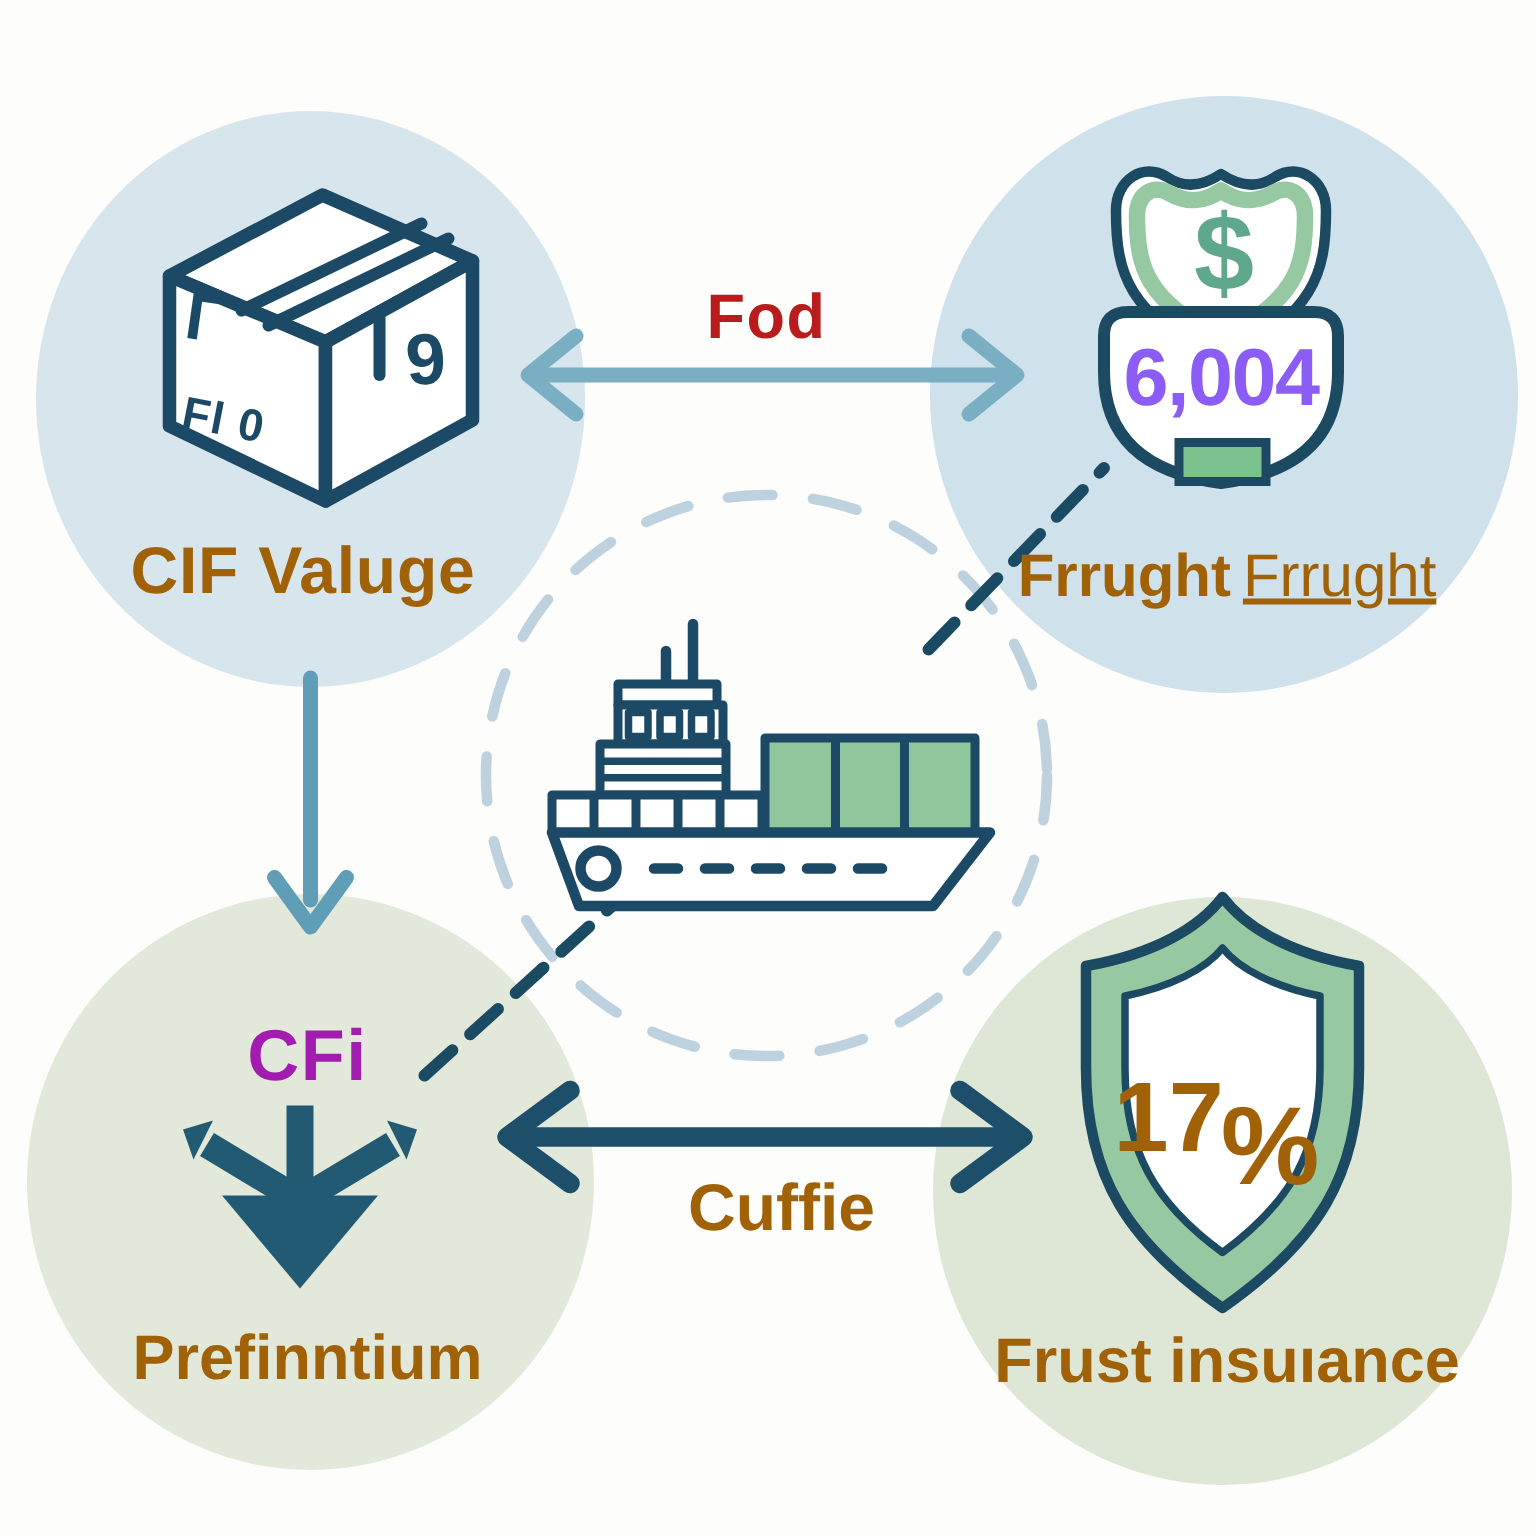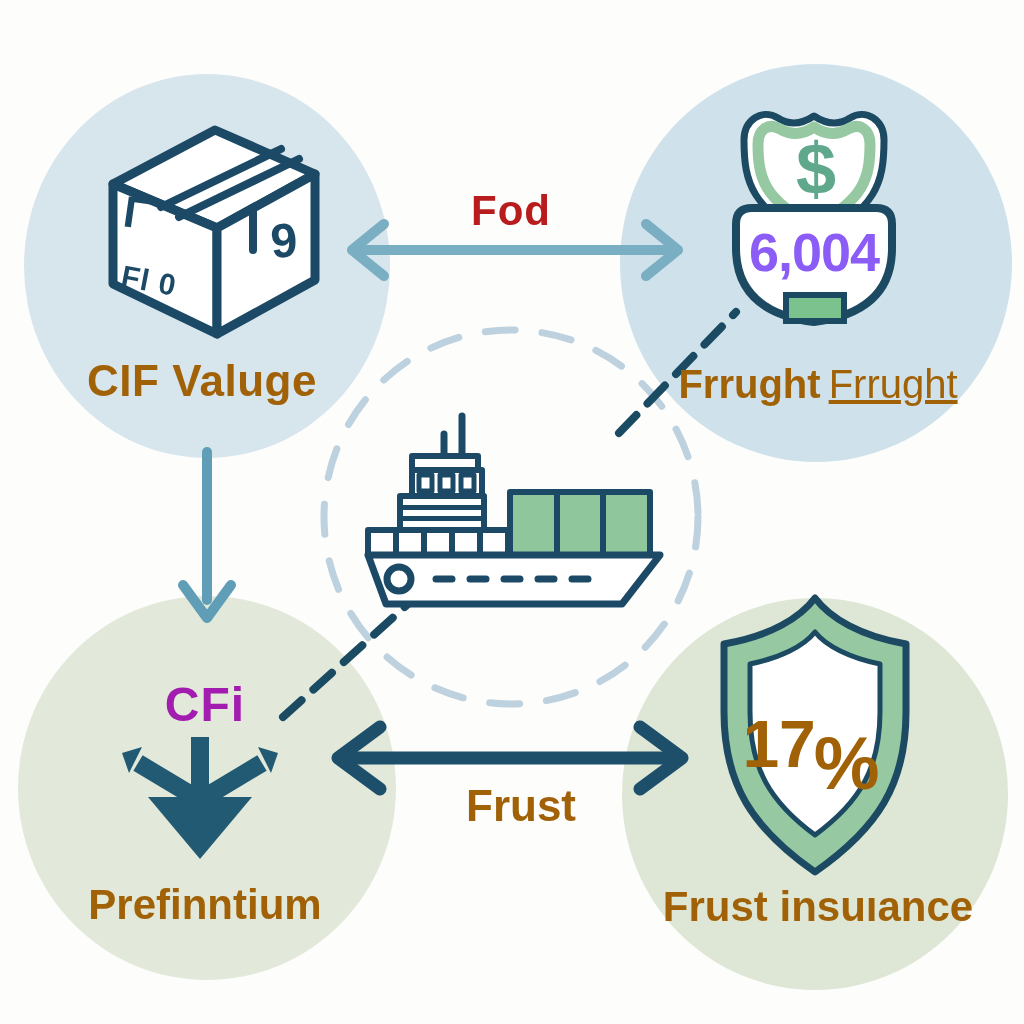--- a/index.html
+++ b/index.html
@@ -135,21 +135,21 @@
 
   <div class="lbl lbl-cif">CIF Valuge</div>
 
   <div class="lbl lbl-vf">
     <span class="w1">Frrught</span><span class="w2">Frrught</span>
   </div>
 
   <div class="lbl lbl-fod">Fod</div>
   <div class="lbl lbl-cfi">CFi</div>
   <div class="lbl lbl-prem">Prefinntium</div>
-  <div class="lbl lbl-cuffie">Frust</div>
+  <div class="lbl lbl-cuffie">Cuffie</div>
   <div class="lbl lbl-ins">Frust insuıance</div>
 
   <div class="lbl badge-value">6,004</div>
   <div class="lbl currency">$</div>
 
   <div class="lbl rate">
     <span class="num">17</span><span class="sym">%</span>
   </div>
 
   <div class="mark mark-corner">Γ</div>

